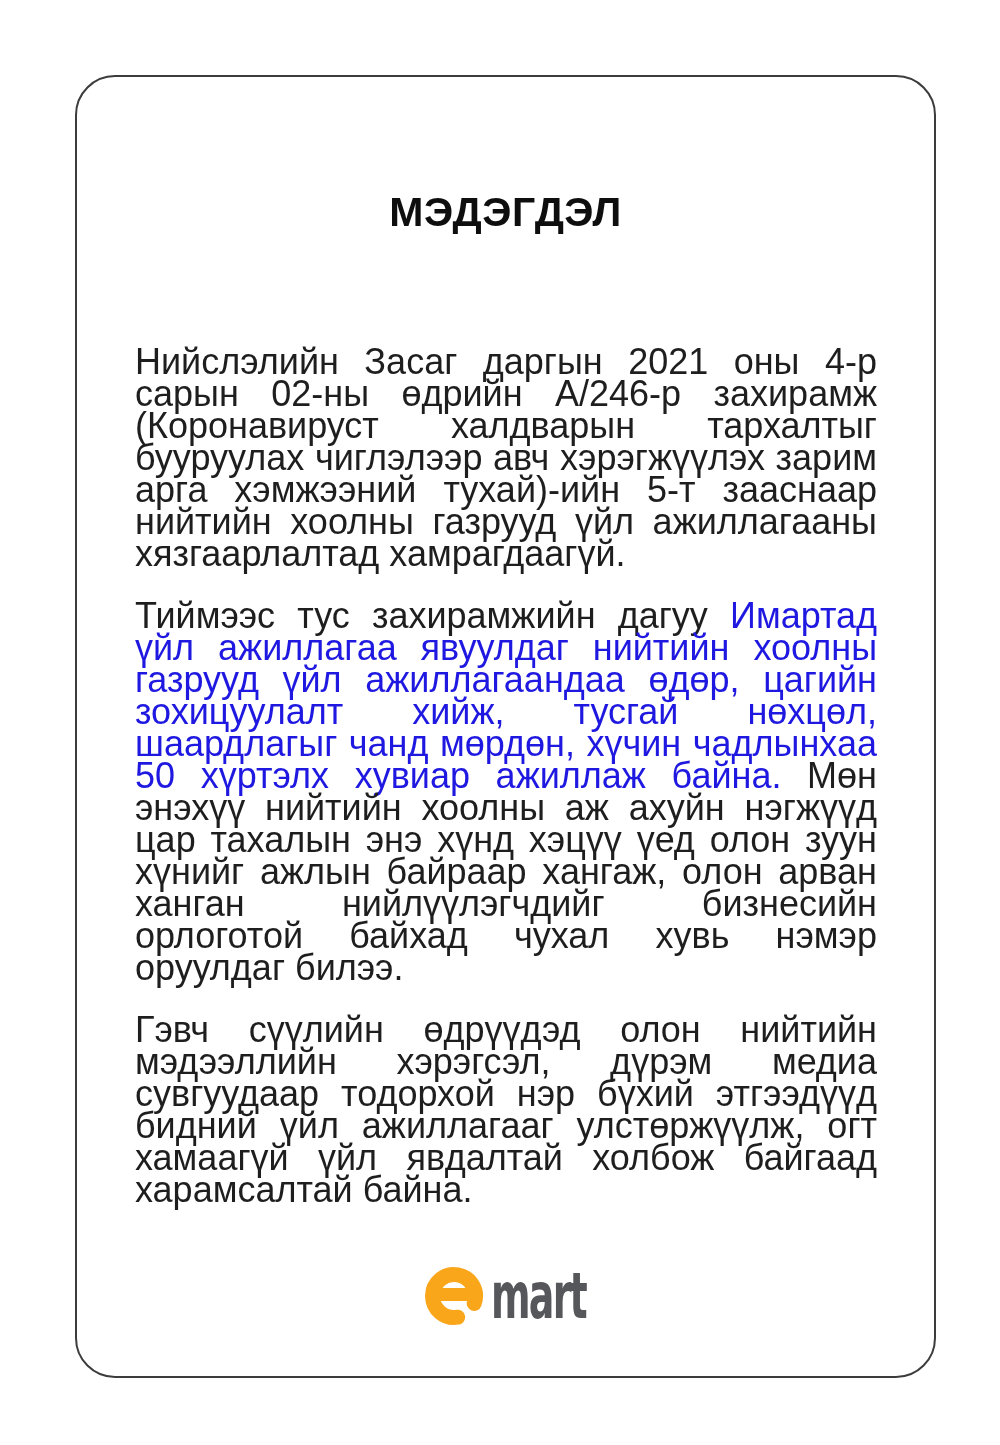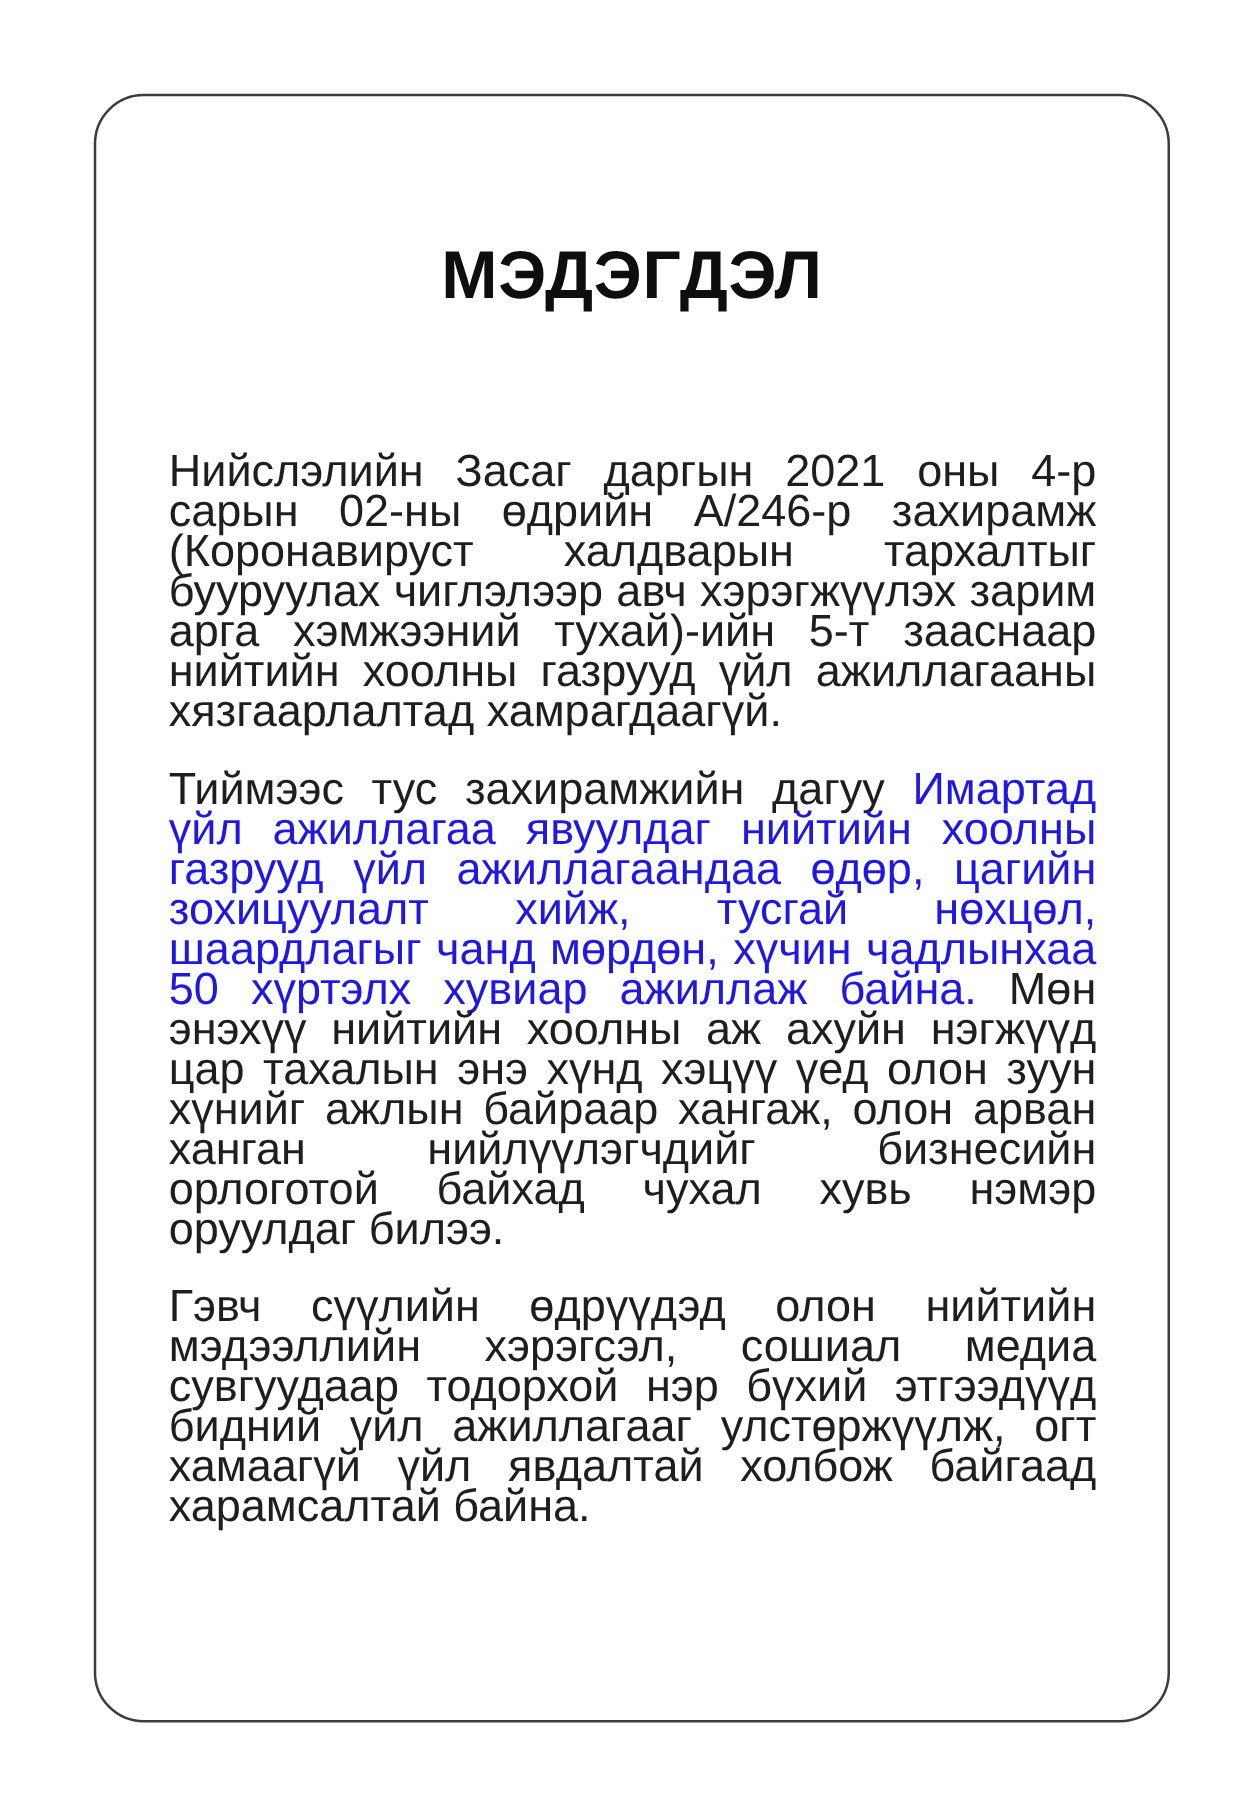--- a/index.html
+++ b/index.html
@@ -17,21 +17,21 @@
     top: 75px;
     width: 861px;
     height: 1303px;
     background: #ffffff;
     border: 2px solid var(--card-border, #3c3c3c);
     border-radius: 40px;
   }
   .title {
     margin-top: 112px;
     text-align: center;
-    font-size: 54px;
+    font-size: 41px;
     font-weight: bold;
     letter-spacing: 0.5px;
     color: #0e0e0e;
   }
   .body-text {
     margin: 110px 57px 0 58px;
   }
   .body-text p {
     font-size: 36px;
     line-height: 32px;
@@ -67,19 +67,28 @@
 <div class="card">
 
   <h1 class="title">МЭДЭГДЭЛ</h1>
 
   <div class="body-text">
 
     <p>Нийслэлийн Засаг даргын 2021 оны 4-р сарын 02-ны өдрийн А/246-р захирамж (Коронавируст халдварын тархалтыг бууруулах чиглэлээр авч хэрэгжүүлэх зарим арга хэмжээний тухай)-ийн 5-т зааснаар нийтийн хоолны газрууд үйл ажиллагааны  хязгаарлалтад хамрагдаагүй.</p>
 
     <p><span>Тиймээс тус захирамжийн дагуу </span><span class="hl">Имартад үйл ажиллагаа явуулдаг нийтийн хоолны газрууд үйл ажиллагаандаа өдөр, цагийн зохицуулалт хийж, тусгай нөхцөл, шаардлагыг чанд мөрдөн, хүчин чадлынхаа 50 хүртэлх хувиар ажиллаж байна.</span><span> Мөн энэхүү нийтийн хоолны аж ахуйн нэгжүүд цар тахалын энэ хүнд хэцүү үед олон зуун хүнийг ажлын байраар хангаж, олон арван ханган нийлүүлэгчдийг бизнесийн орлоготой байхад чухал хувь нэмэр оруулдаг билээ.</span></p>
 
-    <p>Гэвч сүүлийн өдрүүдэд олон нийтийн мэдээллийн хэрэгсэл, сошиал медиа сувгуудаар тодорхой нэр бүхий этгээдүүд бидний үйл ажиллагааг улстөржүүлж, огт хамаагүй үйл явдалтай холбож байгаад харамсалтай байна.</p>
+    <p>Гэвч сүүлийн өдрүүдэд олон нийтийн мэдээллийн хэрэгсэл, дүрэм медиа сувгуудаар тодорхой нэр бүхий этгээдүүд бидний үйл ажиллагааг улстөржүүлж, огт хамаагүй үйл явдалтай холбож байгаад харамсалтай байна.</p>
 
 
   </div>
 
+  <div class="logo">
+    <svg width="170" height="72" viewBox="0 0 170 72">
+      <g>
+        <path class="logo-e-arc" d="M 53.2 44.4 A 21.5 21.5 0 1 0 36.7 58.2" stroke-width="15" stroke-linecap="round"></path>
+        <path class="logo-e-bar" d="M 14 35.5 L 51 35.5" stroke-width="13" stroke-linecap="round"></path>
+      </g>
+      <text class="logo-mart-text" x="70" y="59" font-size="64" letter-spacing="-3" textLength="95" lengthAdjust="spacingAndGlyphs">mart</text>
+    </svg>
+  </div>
 
 </div>
 
 </body></html>

